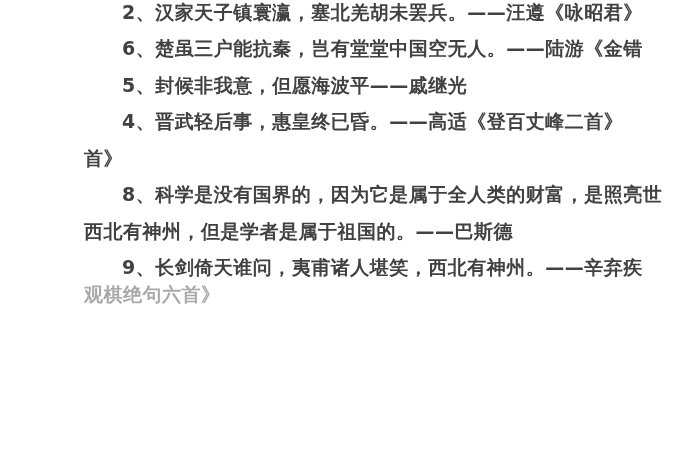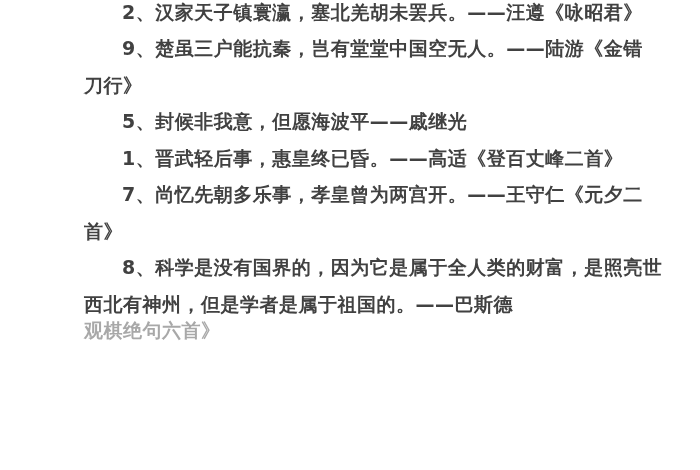--- a/index.html
+++ b/index.html
@@ -47,23 +47,22 @@
     margin-top: -10px;
     opacity: 0.45;
   }
 </style>
 </head>
 <body>
 
 <div class="doc-page">
   <div class="text-block">
     <div class="text-line indent">2、汉家天子镇寰瀛，塞北羌胡未罢兵。——汪遵《咏昭君》</div>
-    <div class="text-line indent">9、楚虽三户能抗秦，岂有堂堂中国空无人。——陆游《金错</div>
-    <div class="text-line">刀行》</div>
+    <div class="text-line indent">6、楚虽三户能抗秦，岂有堂堂中国空无人。——陆游《金错</div>
     <div class="text-line indent">5、封候非我意，但愿海波平——戚继光</div>
-    <div class="text-line indent">1、晋武轻后事，惠皇终已昏。——高适《登百丈峰二首》</div>
-    <div class="text-line indent">7、尚忆先朝多乐事，孝皇曾为两宫开。——王守仁《元夕二</div>
+    <div class="text-line indent">4、晋武轻后事，惠皇终已昏。——高适《登百丈峰二首》</div>
     <div class="text-line">首》</div>
     <div class="text-line indent">8、科学是没有国界的，因为它是属于全人类的财富，是照亮世</div>
     <div class="text-line">西北有神州，但是学者是属于祖国的。——巴斯德</div>
+    <div class="text-line indent">9、长剑倚天谁问，夷甫诸人堪笑，西北有神州。——辛弃疾</div>
     <div class="text-line clipped">观棋绝句六首》</div>
   </div>
 </div>
 
 </body></html>

